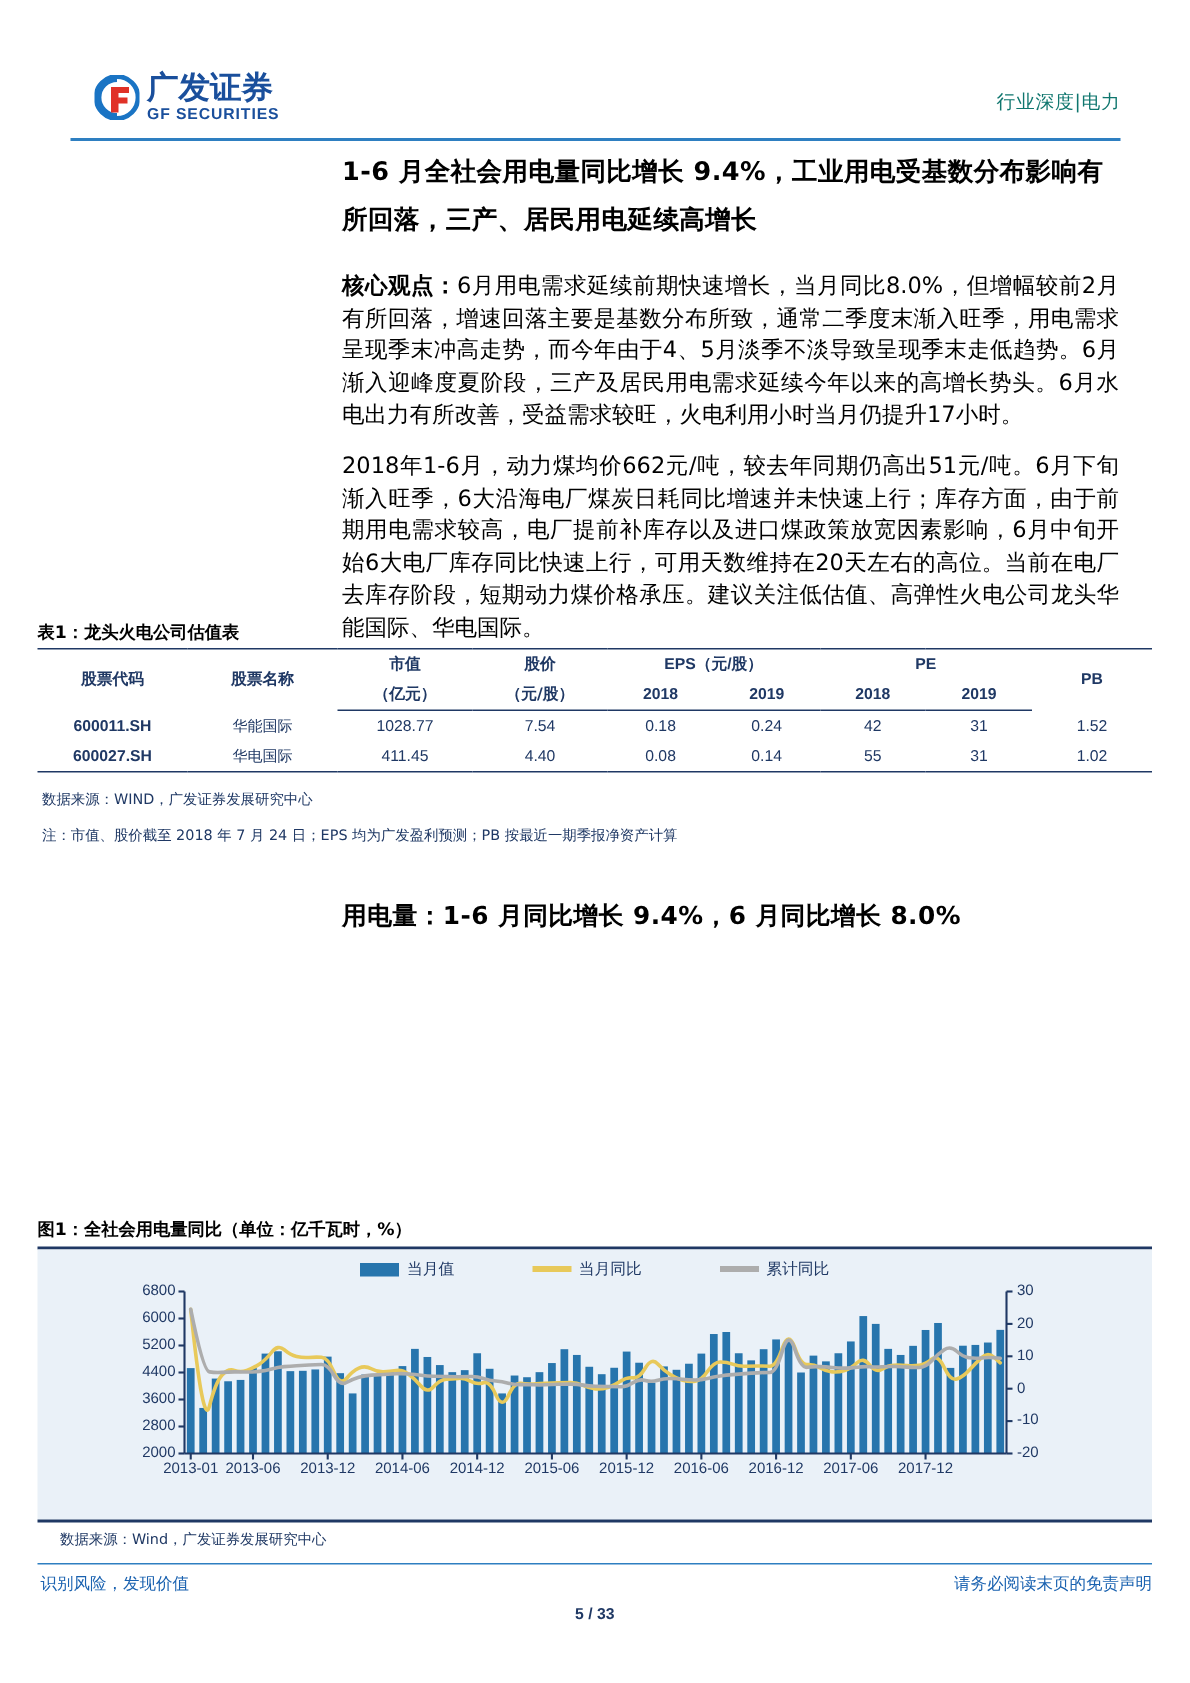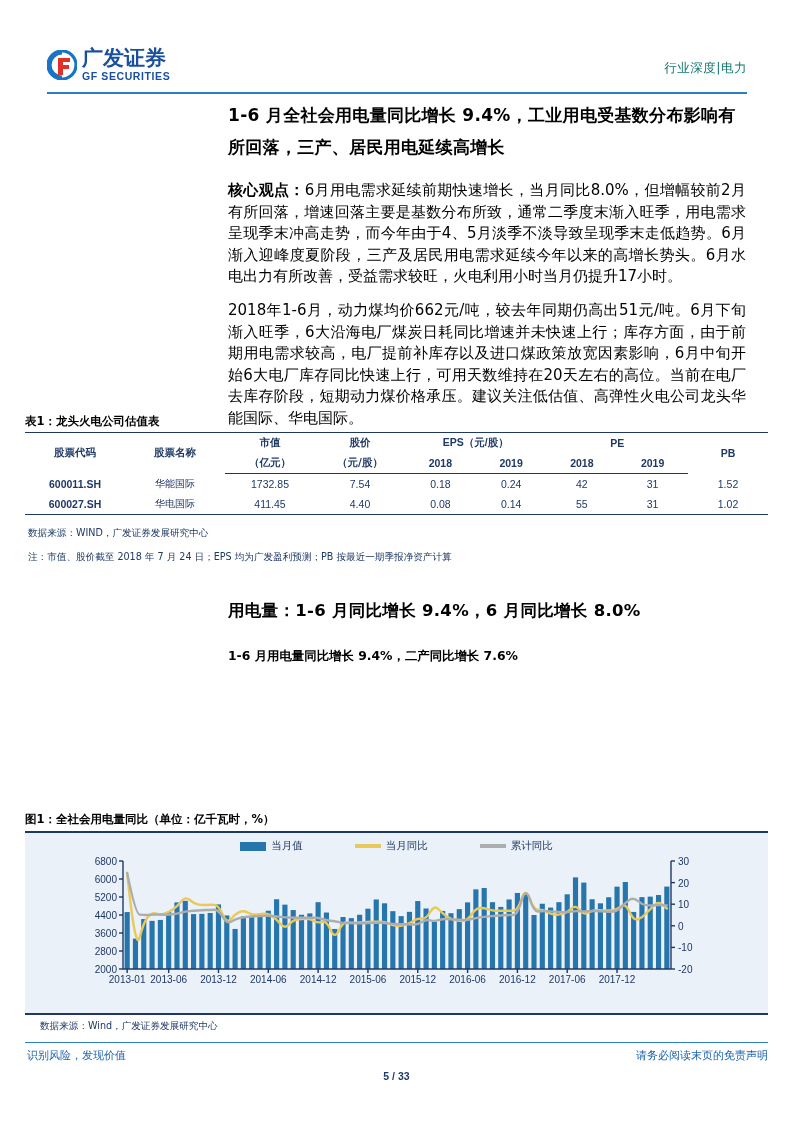--- a/index.html
+++ b/index.html
@@ -24,21 +24,21 @@
   
   .header {
     position: absolute;
     left: 47px;
     top: 48px;
     width: 700px;
     height: 46px;
   }
   .logo {
     position: absolute;
-    left: 0;
+    left: 16px;
     top: 0;
     display: flex;
     align-items: center;
     gap: 5px;
   }
   .logo-mark {
     position: relative;
     width: 30px;
     height: 30px;
   }
@@ -369,21 +369,21 @@
           <th class="en">2018</th>
           <th class="en">2019</th>
           <th class="en">2018</th>
           <th class="en">2019</th>
         </tr>
       </thead>
       <tbody>
         <tr>
           <td class="code">600011.SH</td>
           <td class="cn">华能国际</td>
-          <td>1732.85</td>
+          <td>1028.77</td>
           <td>7.54</td>
           <td>0.18</td>
           <td>0.24</td>
           <td>42</td>
           <td>31</td>
           <td>1.52</td>
         </tr>
         <tr class="rule-bot">
           <td class="code">600027.SH</td>
           <td class="cn">华电国际</td>
@@ -395,21 +395,20 @@
           <td>31</td>
           <td>1.02</td>
         </tr>
       </tbody>
     </table>
   </div>
   <div class="tbl-note" id="tbl1-src">数据来源：WIND，广发证券发展研究中心</div>
   <div class="tbl-note" id="tbl1-note">注：市值、股价截至 2018 年 7 月 24 日；EPS 均为广发盈利预测；PB 按最近一期季报净资产计算</div>
 
   <div class="h1-sec" id="h1-elec">用电量：1-6 月同比增长 9.4%，6 月同比增长 8.0%</div>
-  <div class="h2-sec" id="h2-elec">1-6 月用电量同比增长 9.4%，二产同比增长 7.6%</div>
 
   <div class="tbl-caption" id="fig1-caption">图1：全社会用电量同比（单位：亿千瓦时，%）</div>
   <div class="fig-rule" id="fig1-rule-top"></div>
   <div class="fig-body">
     <div class="chart">
 
       <div class="legend">
         <span class="legend-item">
           <span class="lg-swatch-bar"></span>
           <span>当月值</span>

